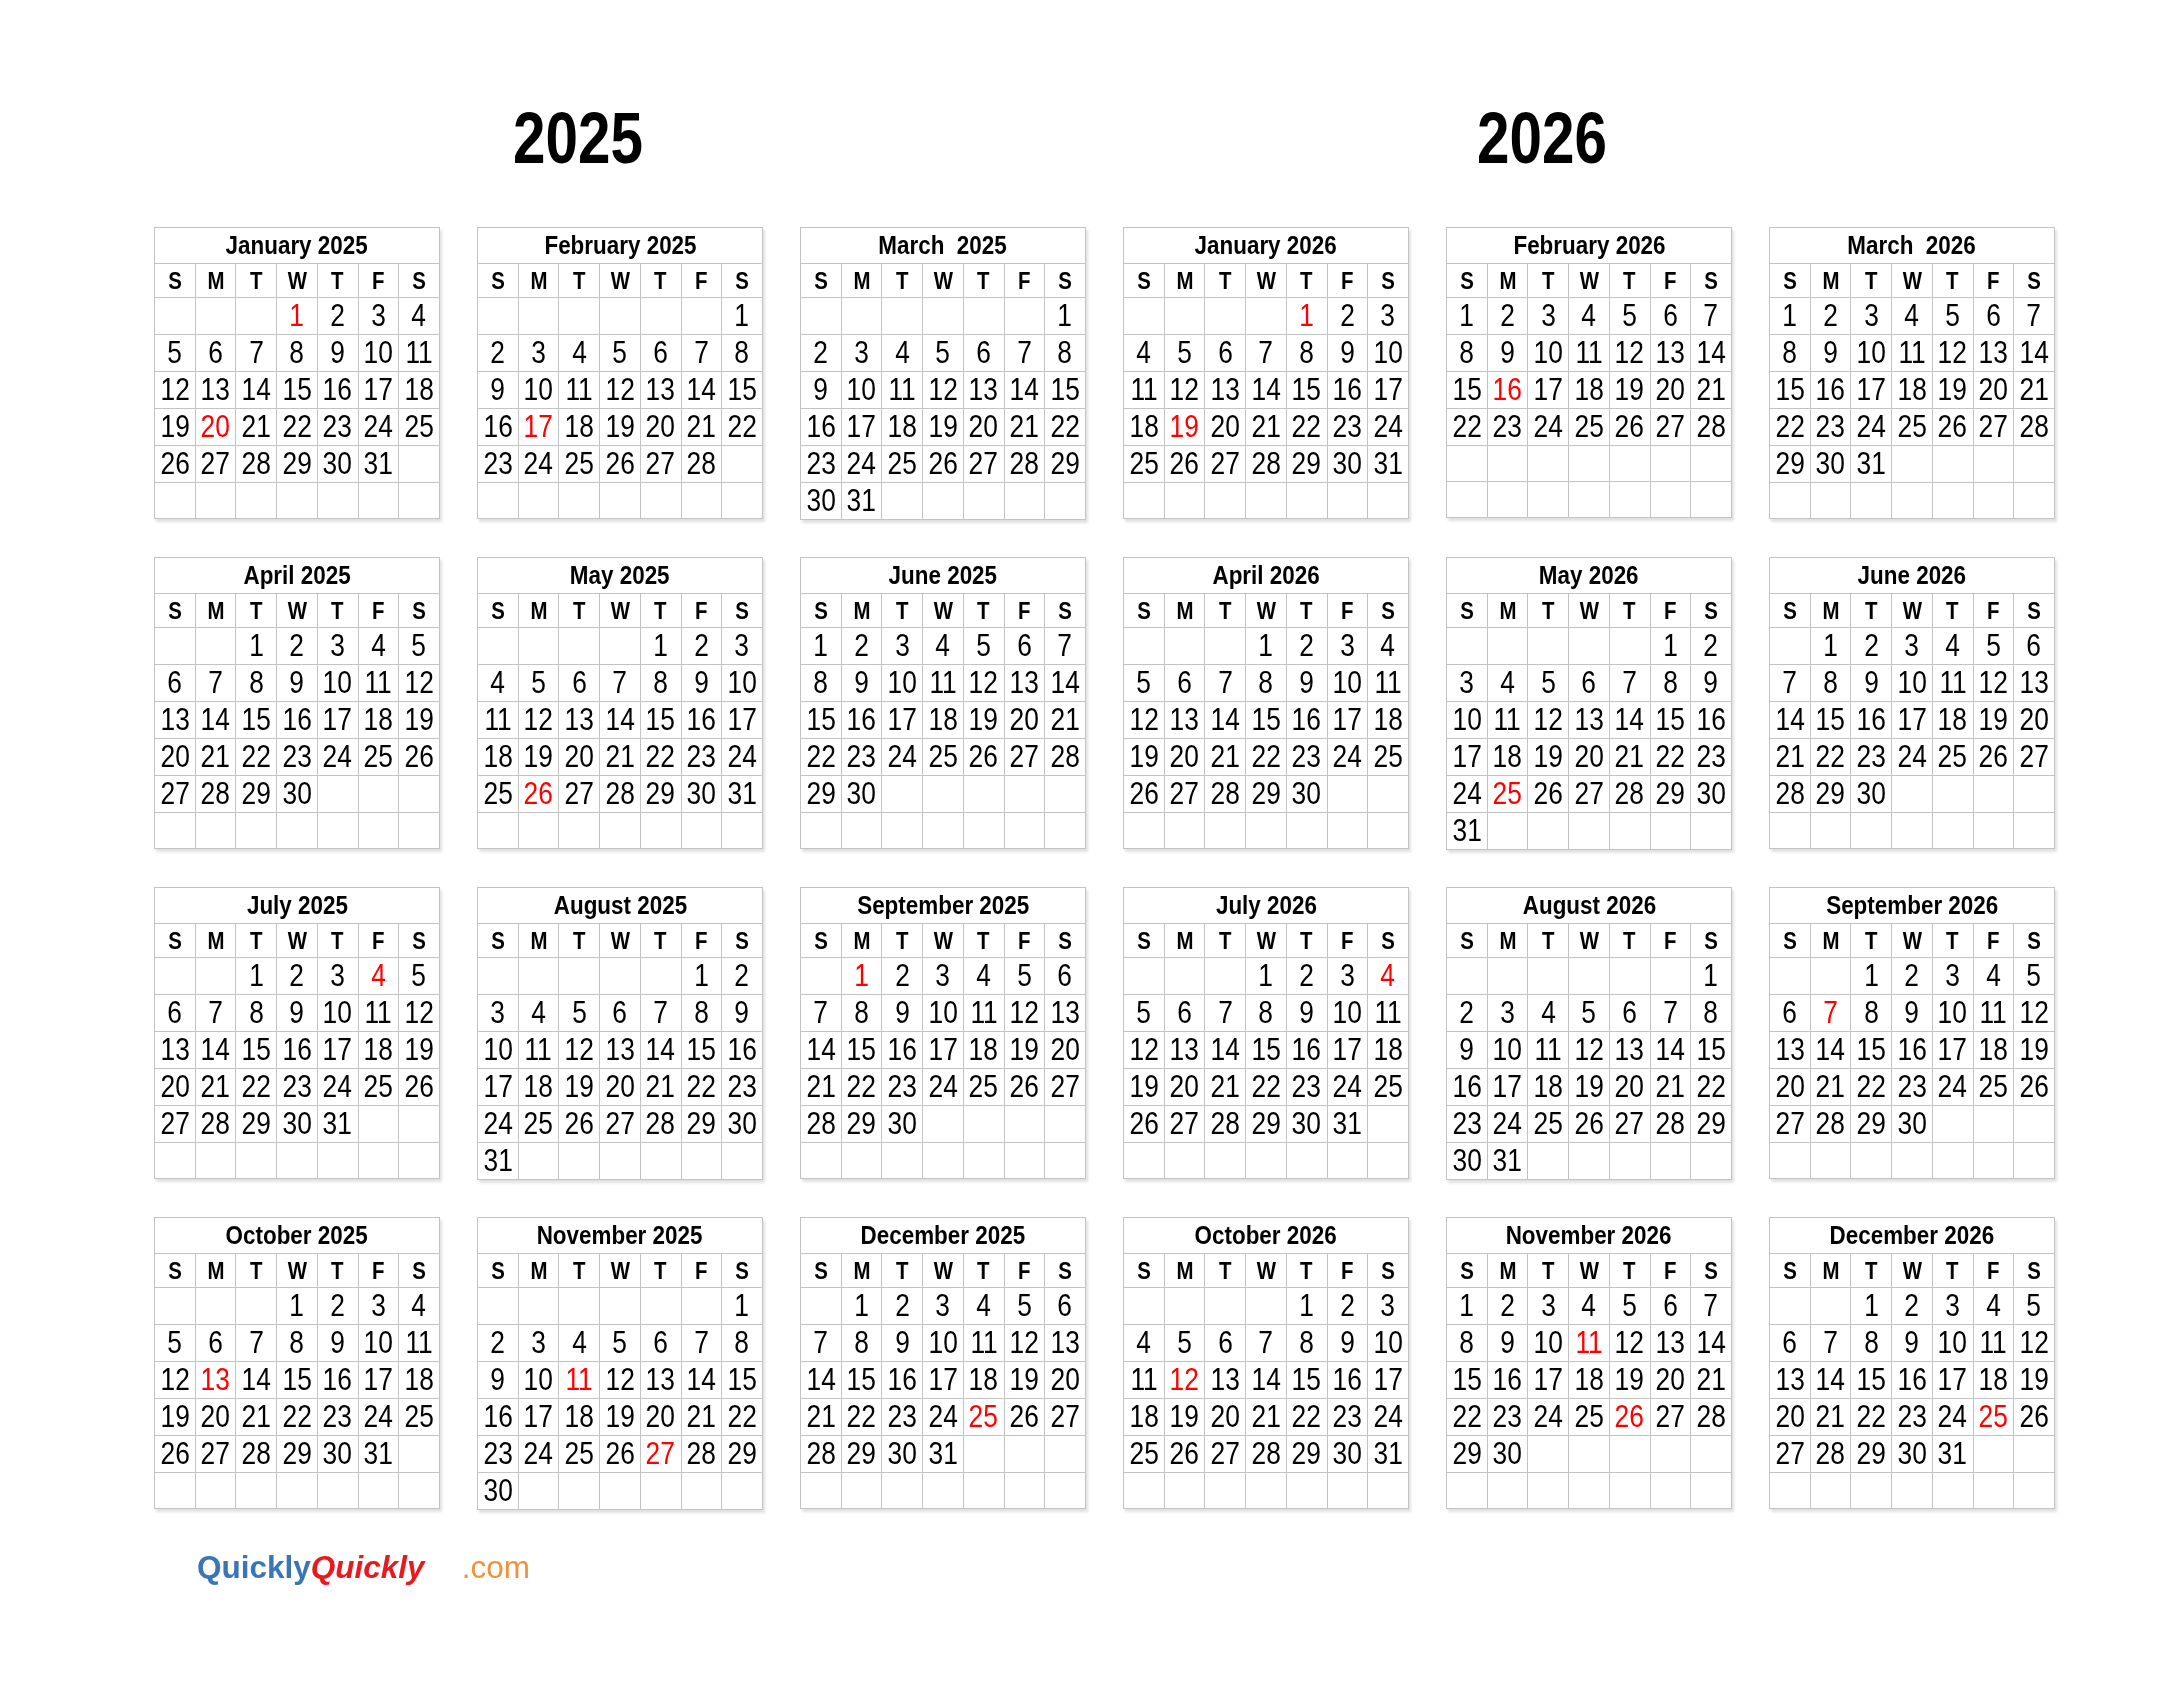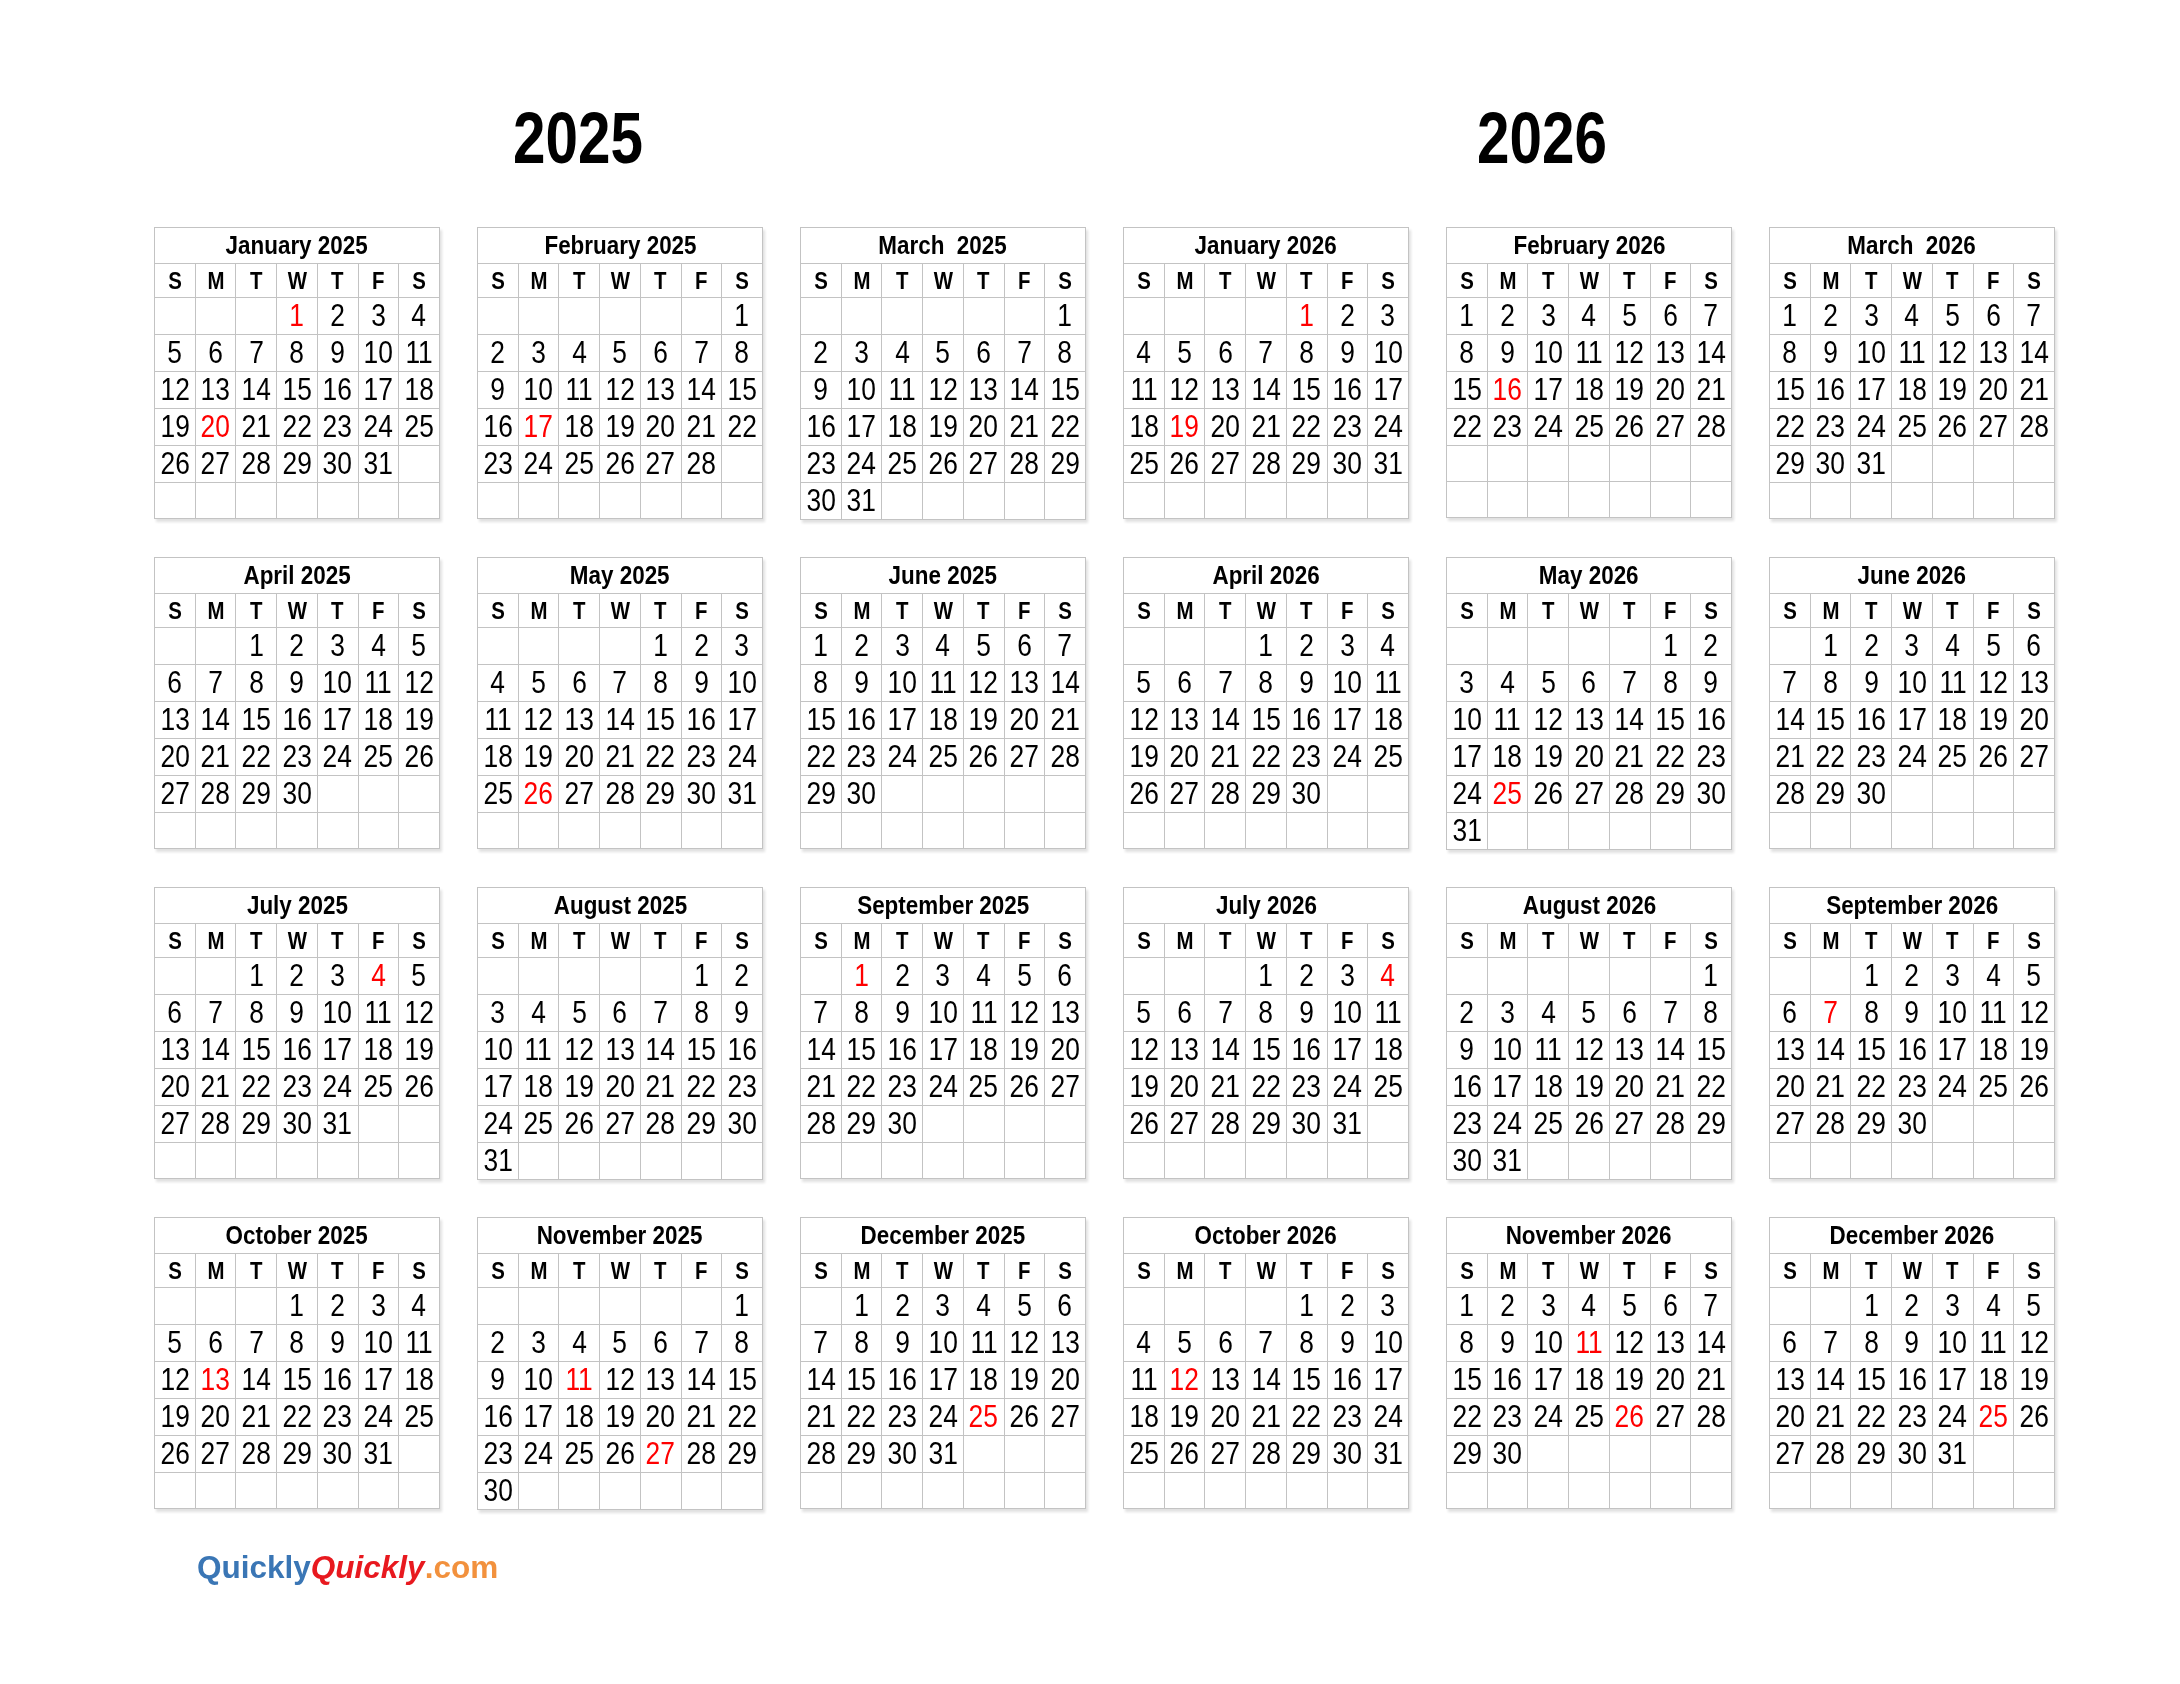--- a/index.html
+++ b/index.html
@@ -68,21 +68,21 @@
     top: 1550px;
     font-size: 31.5px;
     font-weight: bold;
     line-height: 1.1;
     text-decoration: none;
     white-space: nowrap;
     cursor: pointer;
   }
   .logo-calendar { color: var(--logo1, #3a76b5); }
   .logo-quickly  { color: var(--logo2, #e8191f); font-style: italic; }
-  .logo-com      { color: var(--logo3, #f2913d); font-weight: bold; }
+  .logo-com      { color: var(--logo3, #f2913d); font-weight: normal; margin-left: 37px; }
 </style>
 </head>
 <body>
 
 <div class="page" style="--holiday: #ff0000; --grid-border: #c3c3c3; --logo1: #3a76b5; --logo2: #e8191f; --logo3: #f2913d;">
 
   <div class="year-title year-left">2025</div>
 
   <div class="year-title year-right">2026</div>
 

